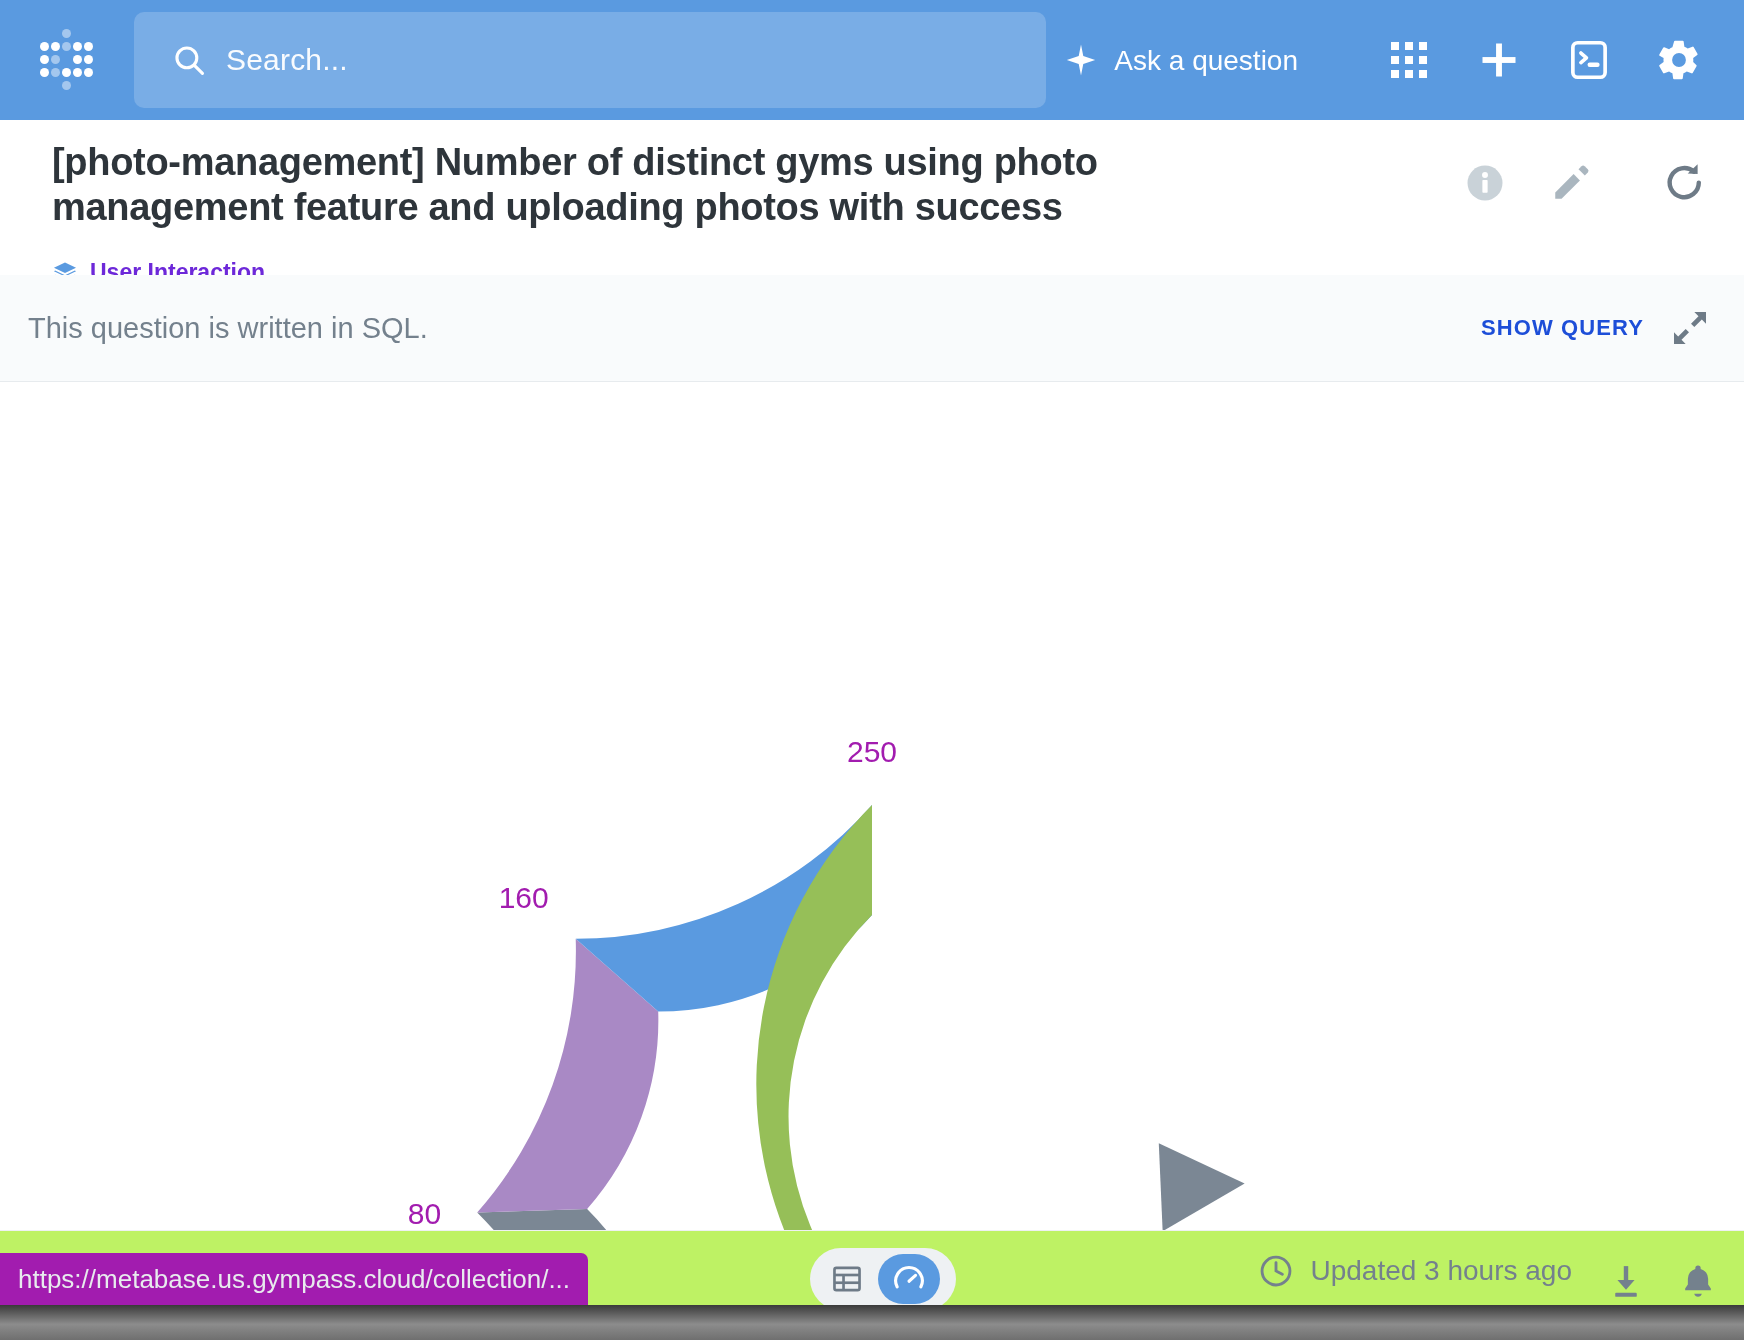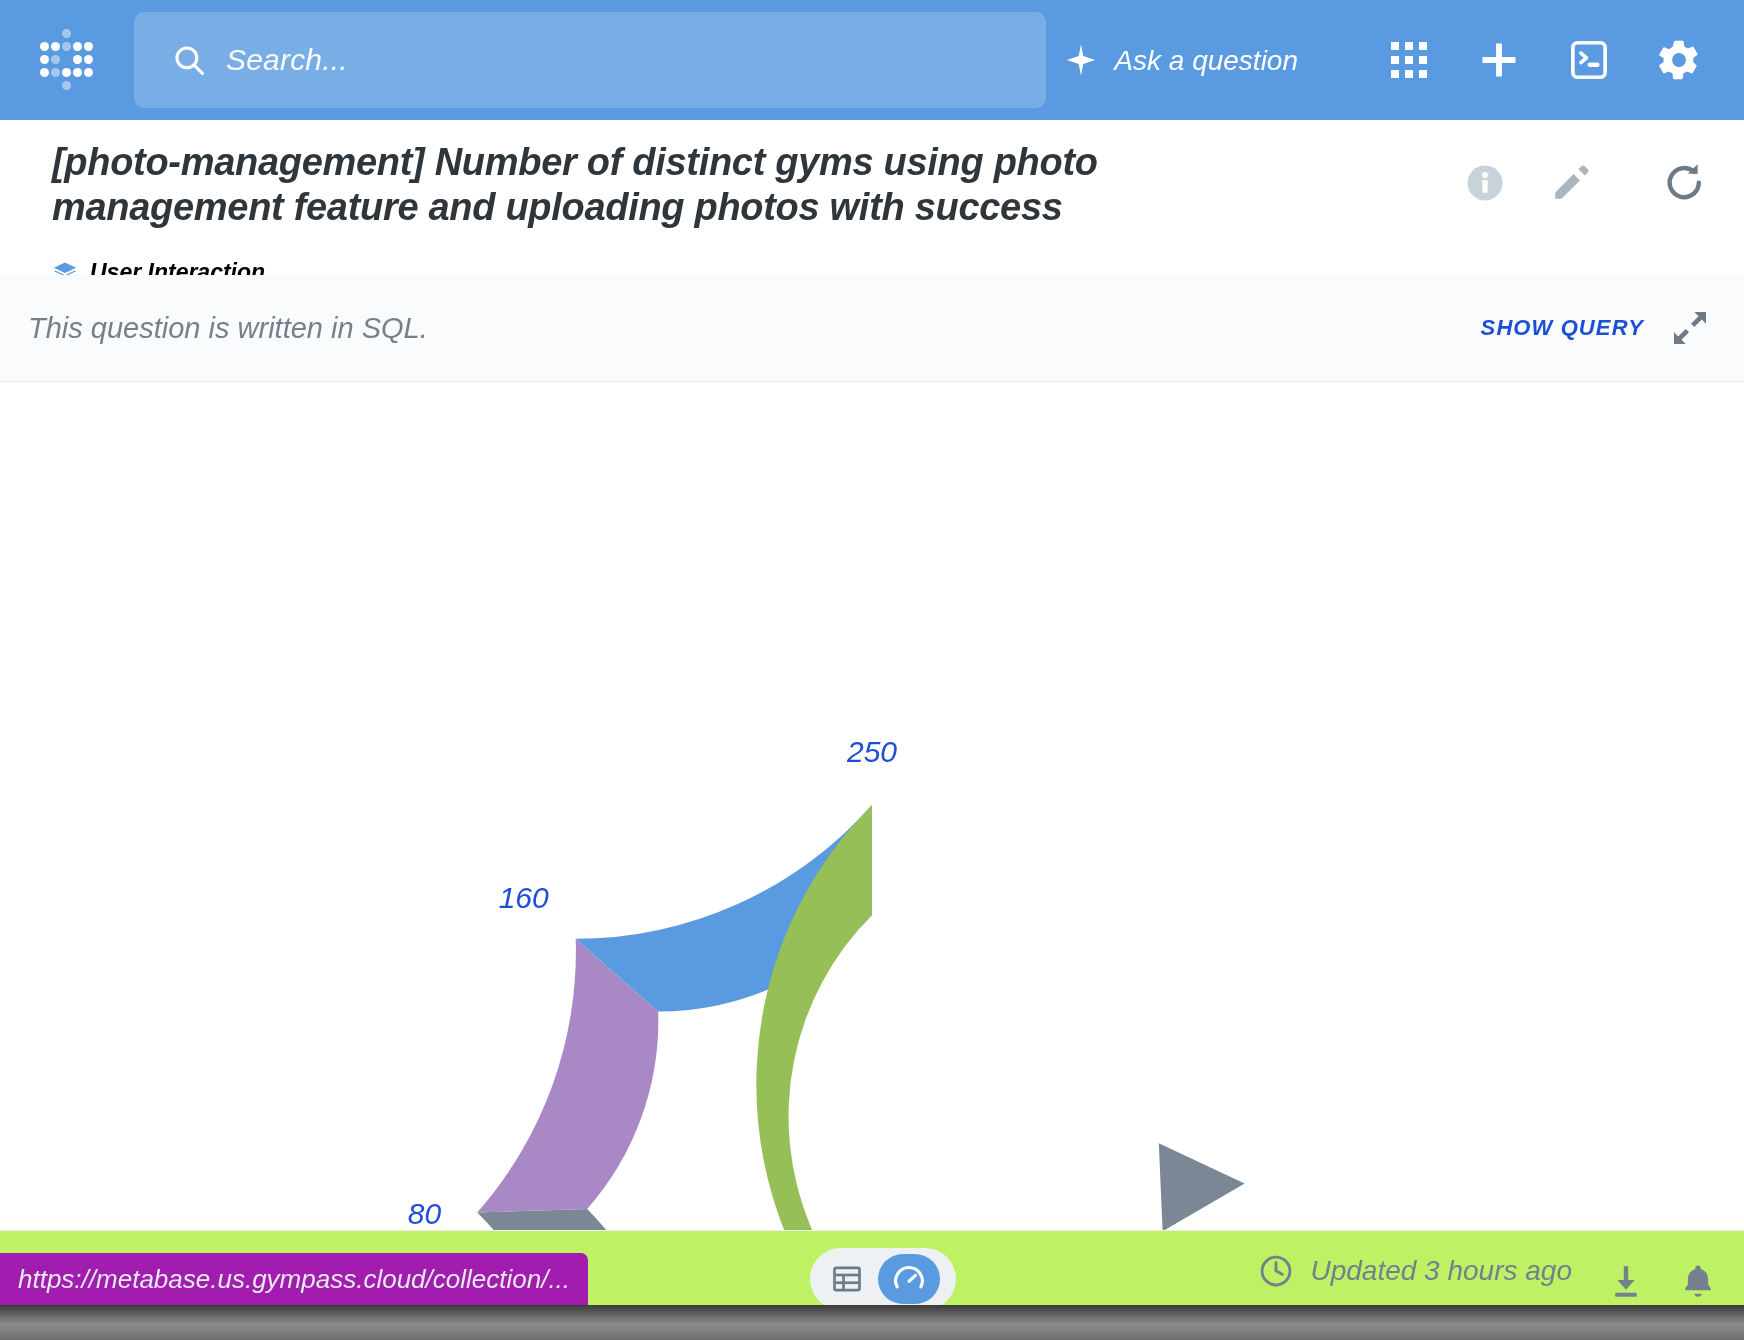--- a/index.html
+++ b/index.html
@@ -6,21 +6,20 @@
   html, body {
     width: 1744px; height: 1340px;
     font-family: "Liberation Sans", sans-serif;
     background: #ffffff;
     overflow: hidden;
   }
   #app {
     position: relative;
     width: 1552px; height: 1340px;
     background: #ffffff;
-    font-style: italic;
   }
 
   
   .topnav {
     position: absolute; left: 0; top: 0;
     width: 1744px; height: 120px;
     background: #5a9ae0;
     display: flex; align-items: center;
   }
   .logo {
@@ -88,21 +87,21 @@
     width: 1180px;
     font-size: 38px; font-weight: 700;
     line-height: 1.18;
     color: #2e353b;
     letter-spacing: -0.3px;
     cursor: text;
   }
   .collection {
     position: absolute; left: 52px; top: 139px;
     display: flex; align-items: center;
-    color: #000000; font-size: 23px; font-weight: 600;
+    color: #6d28d9; font-size: 23px; font-weight: 600;
     cursor: pointer;
   }
   .collection .stack { margin-right: 12px; display: flex; }
   .titleicons {
     position: absolute; right: 36px; top: 40px;
     display: flex; align-items: center;
   }
   .ticon { margin-left: 44px; cursor: pointer; display: flex; align-items:center; }
 
   
@@ -146,21 +145,21 @@
     top: 752px;
     text-align: center;
     font-size: 96px; font-weight: 700;
     color: #2e353b;
     letter-spacing: -1px;
     pointer-events: none;
   }
   .tick-label {
     position: absolute;
     font-size: 30px;
-    color: #1d4ed8;
+    color: #a21caf;
     white-space: nowrap;
   }
 
   
   .bottombar {
     position: absolute; left: 0; top: 1230px;
     width: 1744px; height: 92px;
     background: #bef264;
     border-top: 1px solid #eef1f3;
   }

